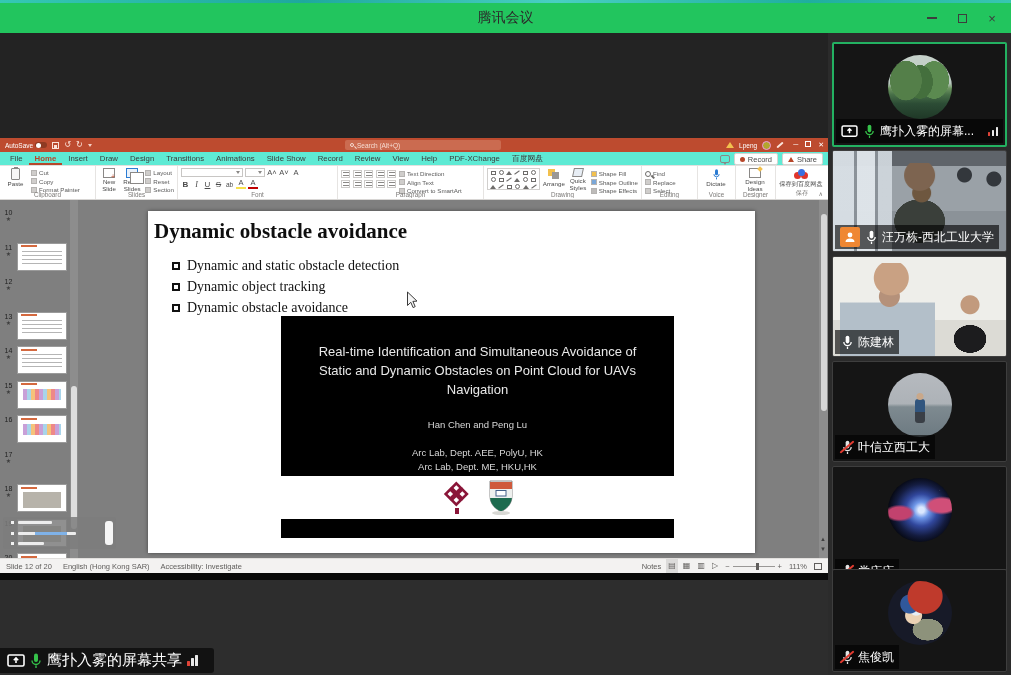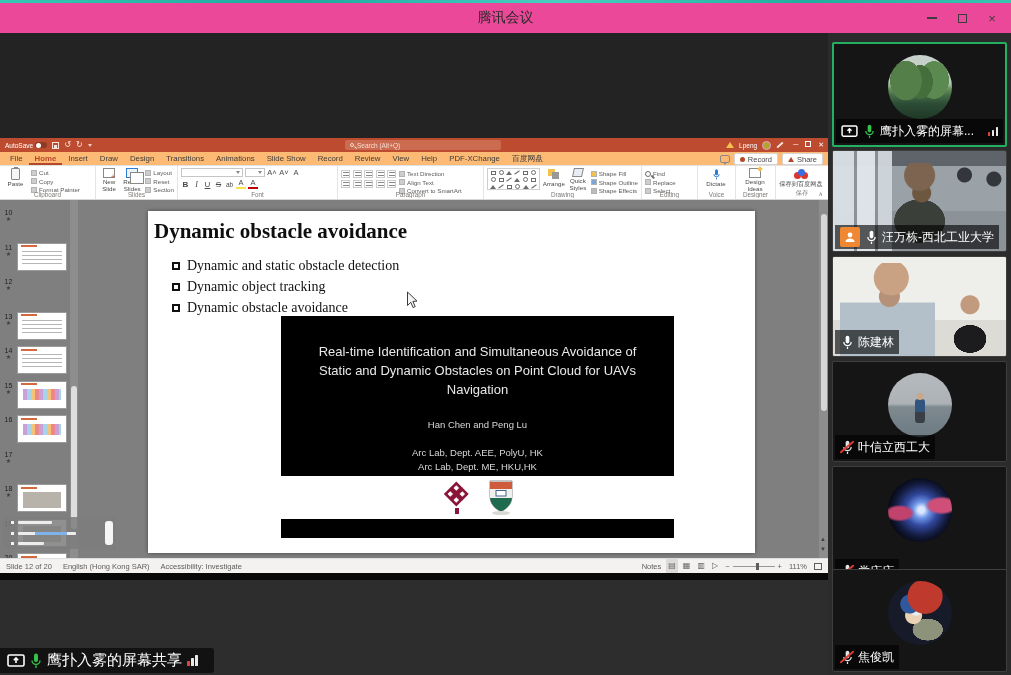--- a/index.html
+++ b/index.html
@@ -3,21 +3,21 @@
 <meta charset="utf-8">
 <style>
   * { margin:0; padding:0; box-sizing:border-box; }
   html,body { background:#555; }
   body { font-family:"Liberation Sans","DejaVu Sans",sans-serif; }
   .app { position:relative; width:1011px; height:675px; background:#202020; overflow:hidden; margin:0 auto; }
 
   
   .top-strip { position:absolute; left:0; top:0; width:1011px; height:3px;
     background:linear-gradient(90deg,#35c8b4,#1ea89e 30%,#49cfc2 55%,#1fae9f 80%,#38c6b2); z-index:60; }
-  .titlebar { position:absolute; left:0; top:3px; width:1011px; height:30px; background:#ec4899;
+  .titlebar { position:absolute; left:0; top:3px; width:1011px; height:30px; background:#22c55e;
     display:flex; align-items:center; justify-content:center; }
   .titlebar .wtitle { font-size:14px; color:#2b2b2b; }
   .win-controls { position:absolute; right:4px; top:0; height:30px; display:flex; }
   .win-controls span { width:30px; height:30px; display:flex; align-items:center; justify-content:center;
     color:#3d3d3d; font-size:13px; cursor:default; }
   .wc-max i { width:9px; height:9px; border:1px solid #3d3d3d; display:block; }
   .wc-min i { width:10px; height:1.5px; background:#3d3d3d; display:block; }
   .wc-close { font-size:15px; }
 
   .main { position:absolute; left:0; top:33px; width:1011px; height:642px; background:#262626; }
@@ -51,21 +51,21 @@
   .tb-right { position:absolute; right:4px; top:0; height:14px; display:flex; align-items:center; gap:5px; }
   .warn-tri { width:0; height:0; border-left:4px solid transparent; border-right:4px solid transparent;
     border-bottom:6px solid #f2c14e; }
   .tb-user { font-size:6.5px; color:#fff; }
   .tb-avatar { width:9px; height:9px; border-radius:50%; background:#b3a52c; border:1px solid #e9d; }
   .pencil { width:8px; height:2px; background:#fbe3da; transform:rotate(-40deg); border-radius:1px; }
   .ppt-wc { font-size:7px; color:#fff; display:flex; gap:7px; margin-left:4px; }
   .ppt-wc .bx { width:6px; height:6px; border:1px solid #fff; display:inline-block; }
 
   
-  .ppt-tabrow { position:relative; height:14px; background:#fdba74; border-bottom:1px solid #e3e1df;
+  .ppt-tabrow { position:relative; height:14px; background:#5eead4; border-bottom:1px solid #e3e1df;
     display:flex; align-items:stretch; padding-left:4px; }
   .tab { font-size:7.8px; color:#3b3b3b; padding:0 6px; display:flex; align-items:center; white-space:nowrap; }
   .tab.active { color:#b7472a; font-weight:bold; box-shadow:inset 0 -2px #b7472a; }
   .tabrow-right { position:absolute; right:5px; top:1px; height:12px; display:flex; gap:4px; align-items:center; }
   .bubble { width:10px; height:8px; border:1px solid #8a8886; border-radius:2px; position:relative; }
   .bubble::after { content:""; position:absolute; left:2px; bottom:-3px; border-left:2px solid transparent;
     border-right:2px solid transparent; border-top:3px solid #8a8886; }
   .mini-btn { display:flex; align-items:center; gap:3px; border:1px solid #d6d4d2; background:#fff;
     border-radius:2px; height:12px; padding:0 5px; font-size:7.5px; color:#4a4a4a; }
   .rec-dot { width:5px; height:5px; border-radius:50%; background:#b7472a; }

